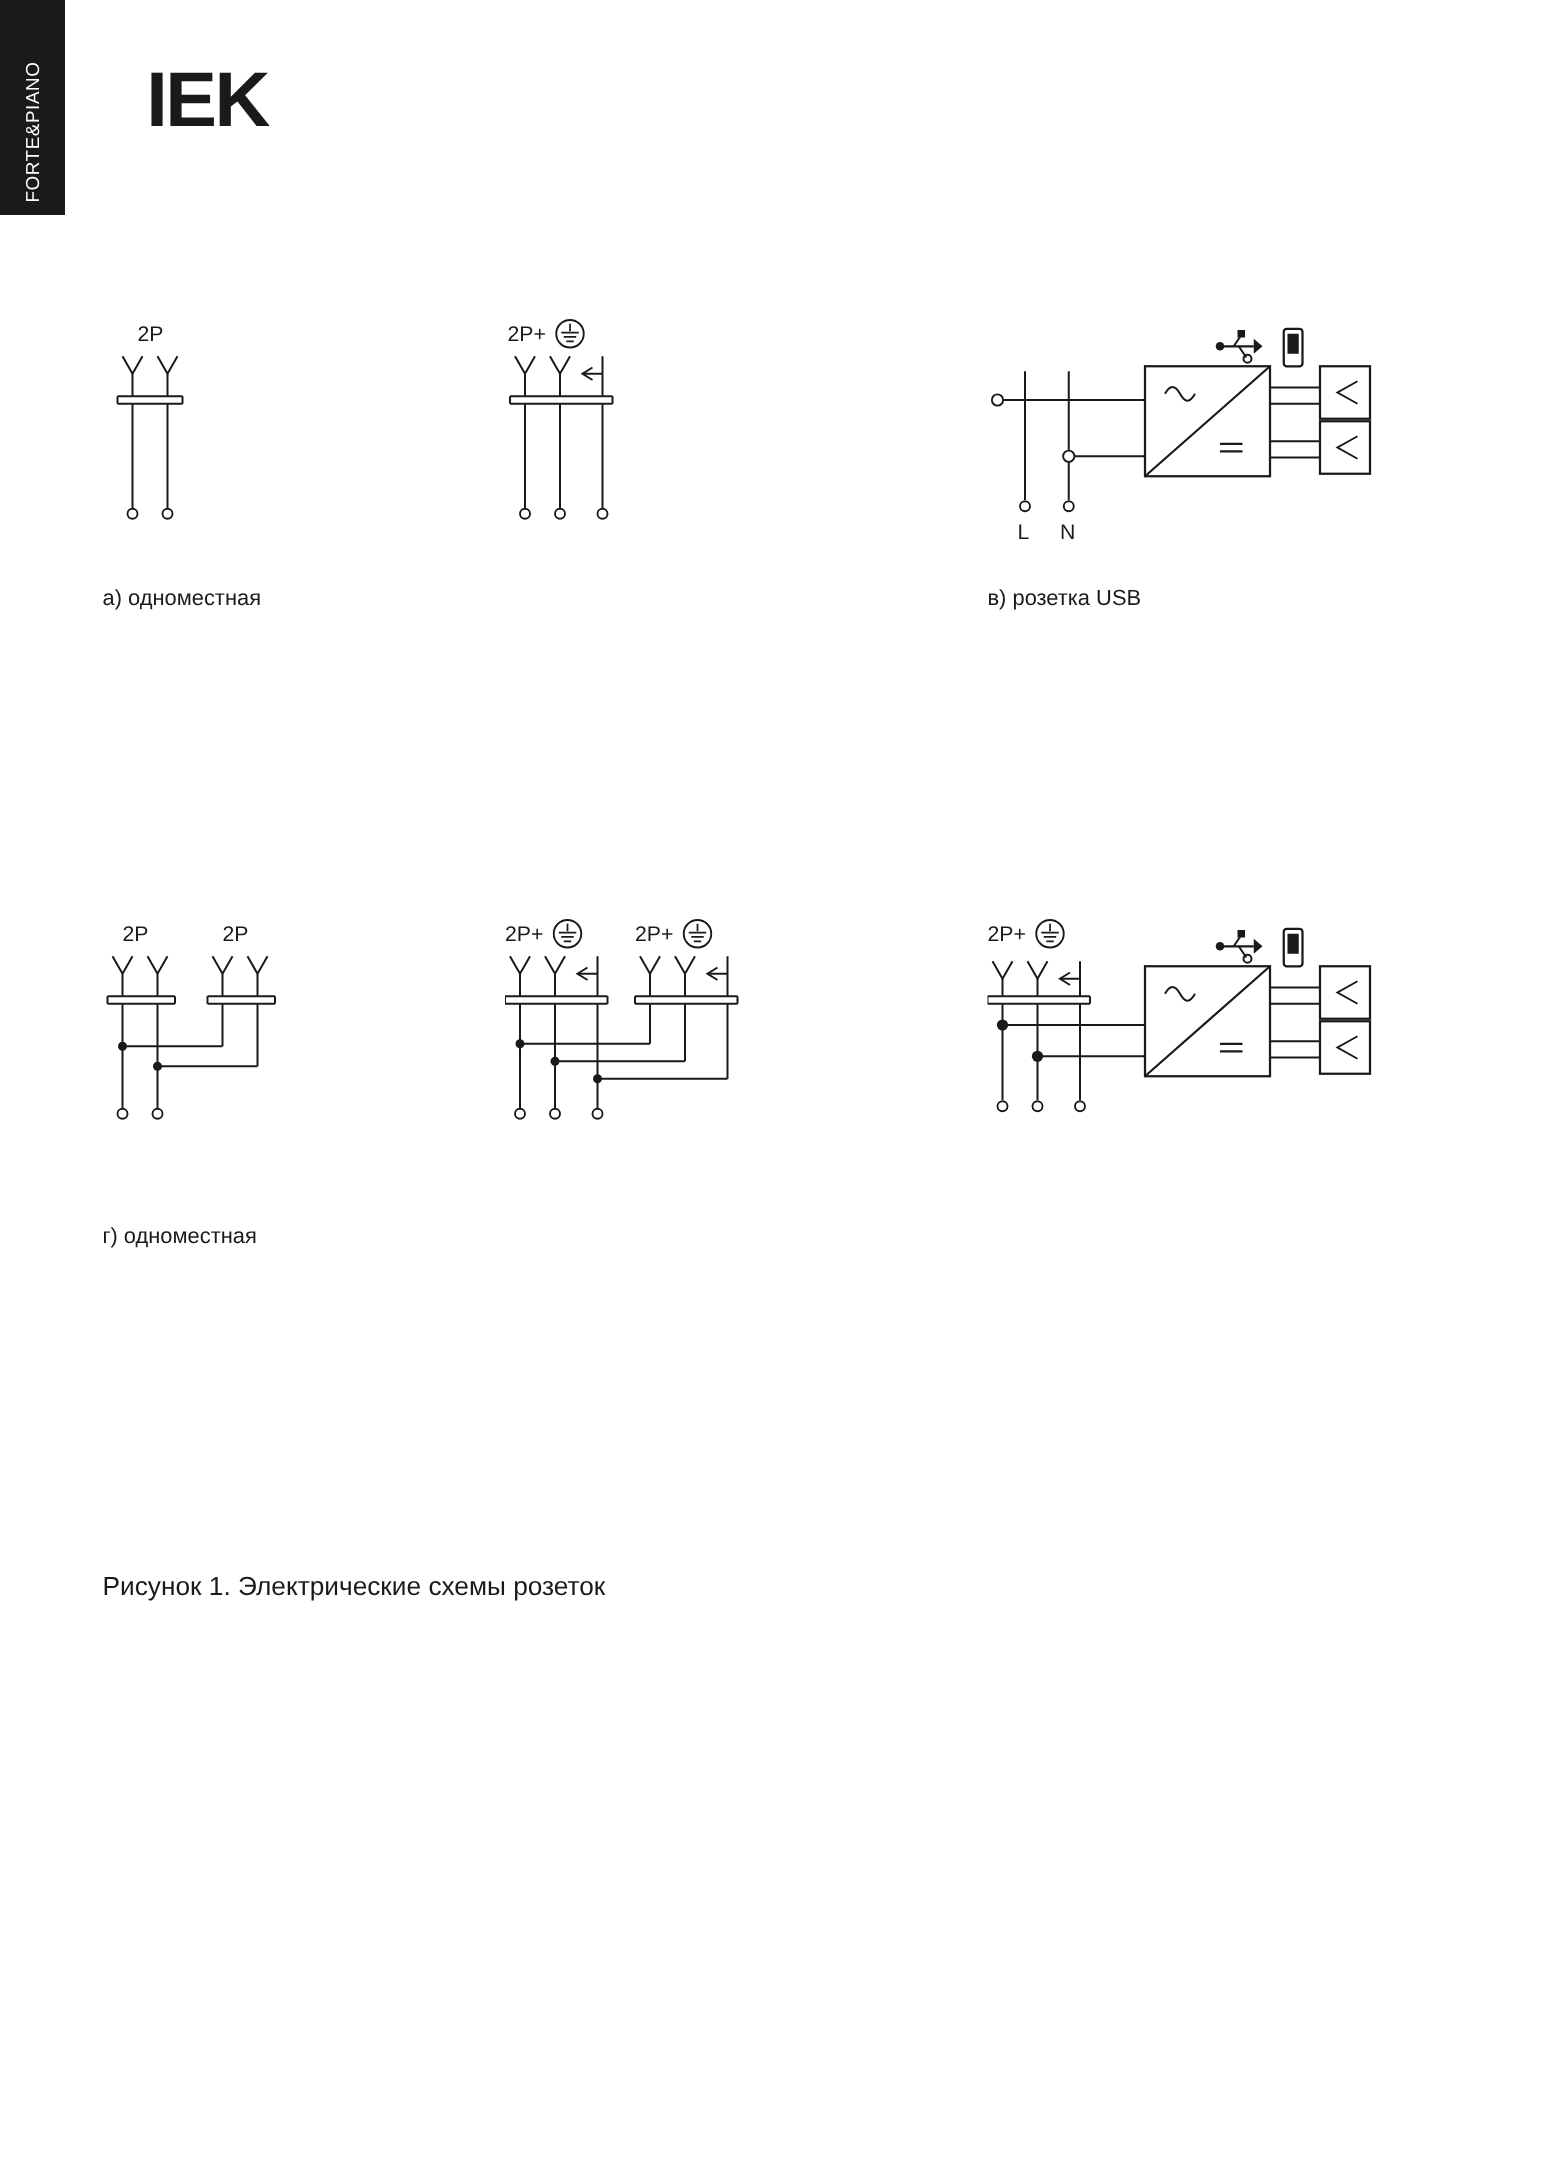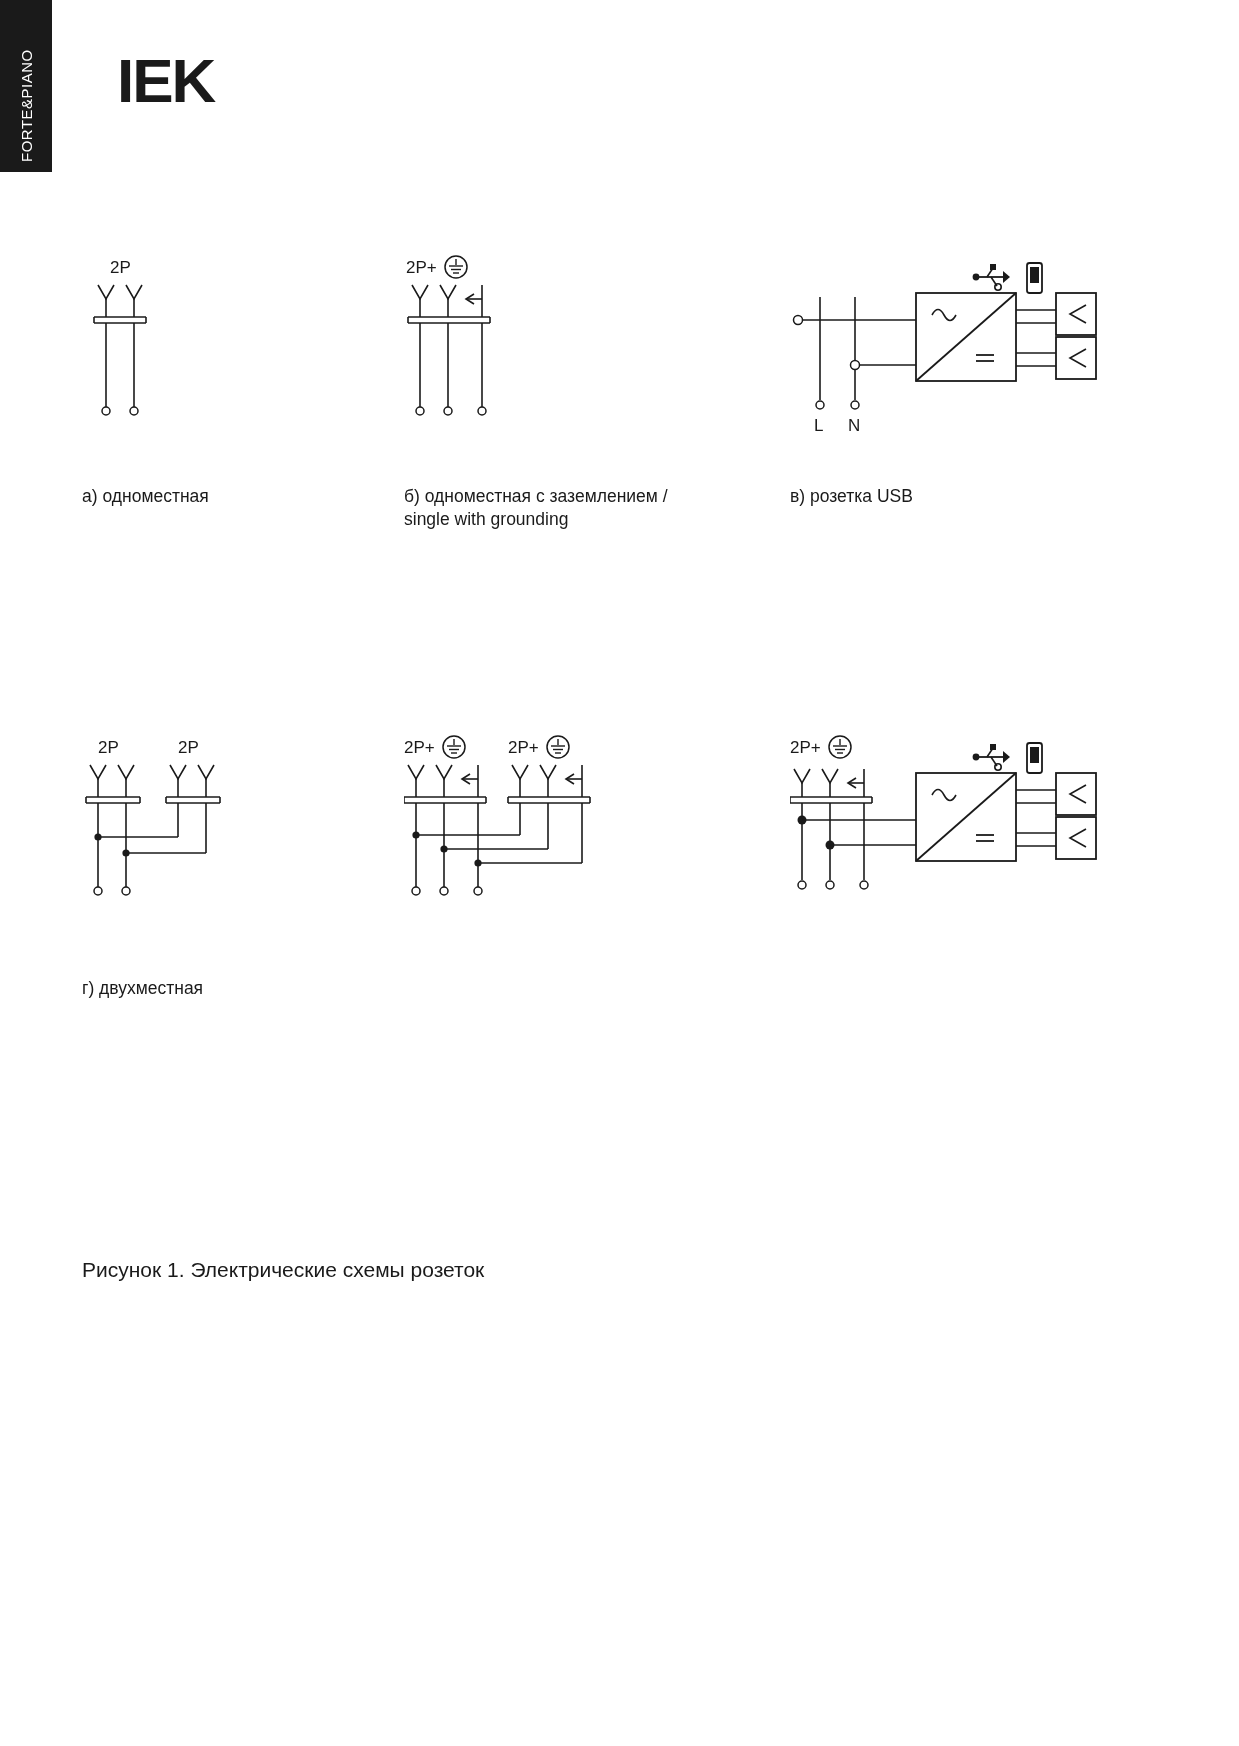--- a/index.html
+++ b/index.html
@@ -72,21 +72,21 @@
 
   
   #fig-a { left: 82px;  top: 255px; }
   #fig-b { left: 404px; top: 255px; }
   #fig-c { left: 790px; top: 255px; }
   
   #fig-d { left: 82px;  top: 735px; }
   #fig-e { left: 404px; top: 735px; }
   #fig-f { left: 790px; top: 735px; }
 
-  .fig-caption.row1 { margin-top: 40px; }
+  .fig-caption.row1 { margin-top: 22px; }
   .fig-caption.row2 { margin-top: 52px; }
 
   .figure-title {
     position: absolute;
     left: 82px;
     top: 1258px;
     font-size: 21px;
     color: #1a1a1a;
   }
 
@@ -158,22 +158,20 @@
       <line x1="86" y1="62" x2="86" y2="68" stroke="#1a1a1a" stroke-width="1.6"></line>
 
       <line x1="16" y1="68" x2="16" y2="152" stroke="#1a1a1a" stroke-width="1.6"></line>
       <line x1="44" y1="68" x2="44" y2="152" stroke="#1a1a1a" stroke-width="1.6"></line>
       <line x1="78" y1="68" x2="78" y2="152" stroke="#1a1a1a" stroke-width="1.6"></line>
       <circle cx="16" cy="156" r="4" fill="#ffffff" stroke="#1a1a1a" stroke-width="1.5"></circle>
       <circle cx="44" cy="156" r="4" fill="#ffffff" stroke="#1a1a1a" stroke-width="1.5"></circle>
       <circle cx="78" cy="156" r="4" fill="#ffffff" stroke="#1a1a1a" stroke-width="1.5"></circle>
     </svg>
   </div>
-  <div class="fig-caption row1">б) одноместная с заземлением /
-single with grounding</div>
 </div>
 
 <div class="figure" id="fig-c">
   <div class="fig-canvas">
     <svg width="340" height="190" viewBox="0 0 340 190">
 
       <g>
         <circle cx="186" cy="22" r="3.4" fill="#1a1a1a"></circle>
         <line x1="189" y1="22" x2="213" y2="22" stroke="#1a1a1a" stroke-width="1.8"></line>
         <line x1="197" y1="22" x2="203" y2="13" stroke="#1a1a1a" stroke-width="1.6"></line>
@@ -258,21 +256,21 @@
       <line x1="44" y1="118" x2="124" y2="118" stroke="#1a1a1a" stroke-width="1.6"></line>
       <circle cx="16" cy="102" r="3.6" fill="#1a1a1a"></circle>
       <circle cx="44" cy="118" r="3.6" fill="#1a1a1a"></circle>
 
       <line x1="16" y1="102" x2="16" y2="152" stroke="#1a1a1a" stroke-width="1.6"></line>
       <line x1="44" y1="118" x2="44" y2="152" stroke="#1a1a1a" stroke-width="1.6"></line>
       <circle cx="16" cy="156" r="4" fill="#ffffff" stroke="#1a1a1a" stroke-width="1.5"></circle>
       <circle cx="44" cy="156" r="4" fill="#ffffff" stroke="#1a1a1a" stroke-width="1.5"></circle>
     </svg>
   </div>
-  <div class="fig-caption row2">г) двухместная</div>
+  <div class="fig-caption row2">г) одноместная</div>
 </div>
 
 <div class="figure" id="fig-e">
   <div class="fig-canvas">
     <svg width="300" height="190" viewBox="0 0 300 190">
       <text x="0" y="18" font-size="17">2P+</text>
       <g>
         <circle cx="50" cy="12" r="11" fill="none" stroke="#1a1a1a" stroke-width="1.5"></circle>
         <line x1="50" y1="4" x2="50" y2="10" stroke="#1a1a1a" stroke-width="1.4"></line>
         <line x1="43" y1="11" x2="57" y2="11" stroke="#1a1a1a" stroke-width="1.4"></line>

